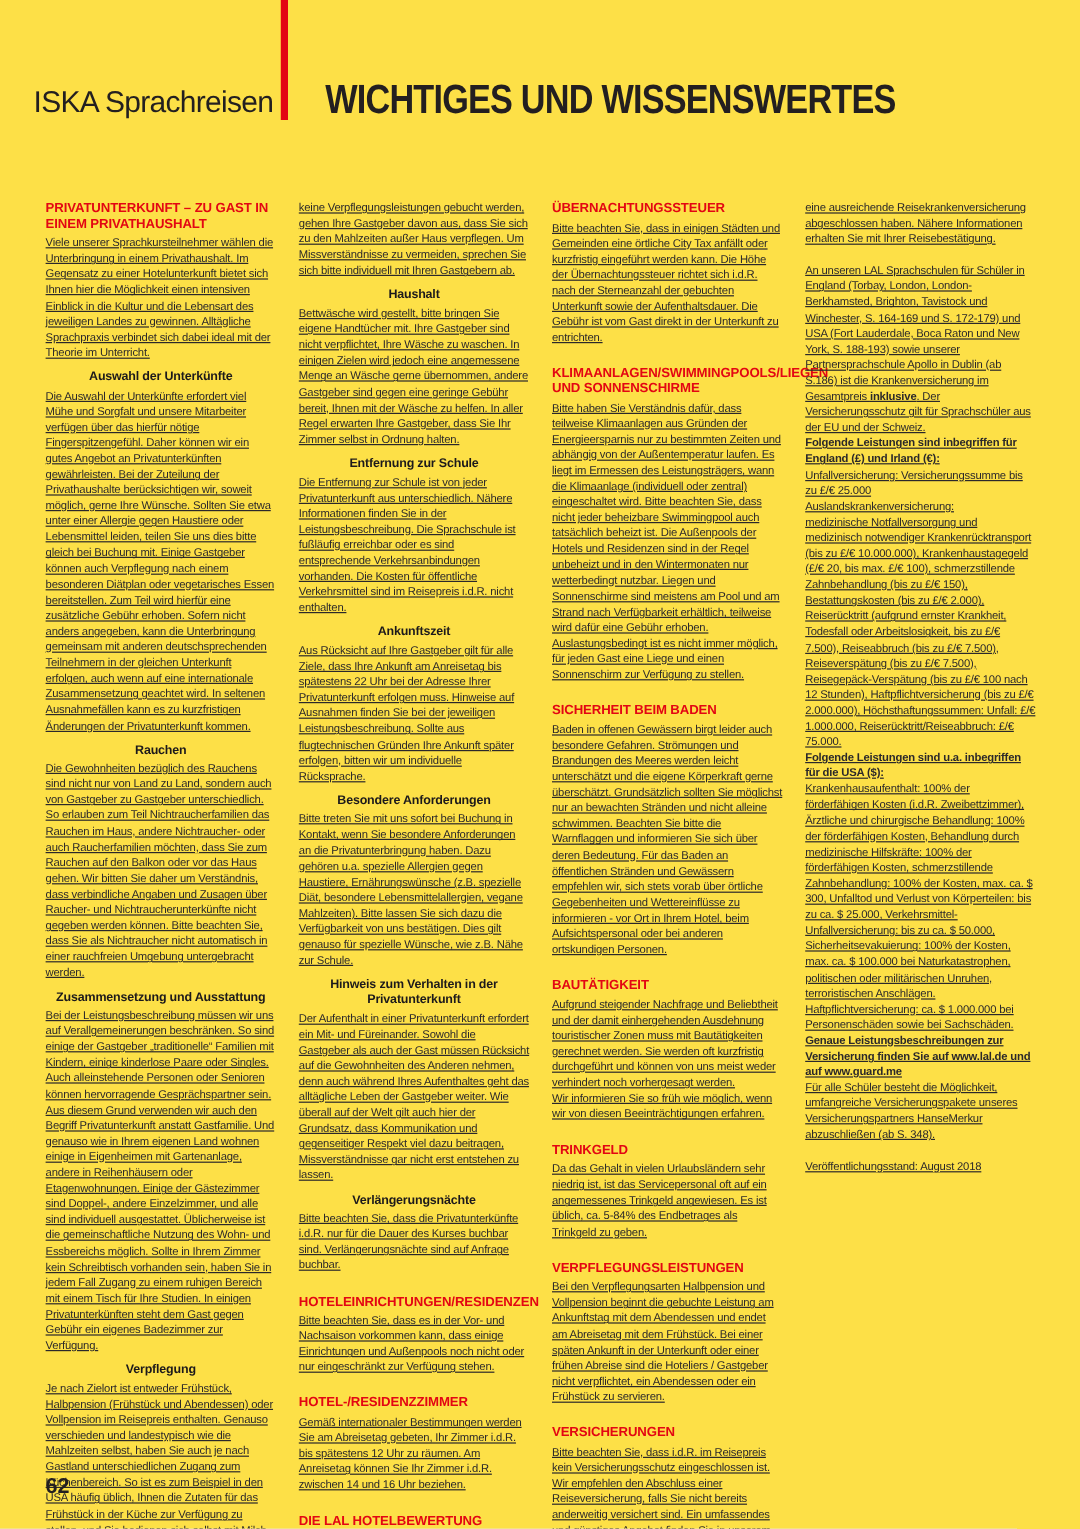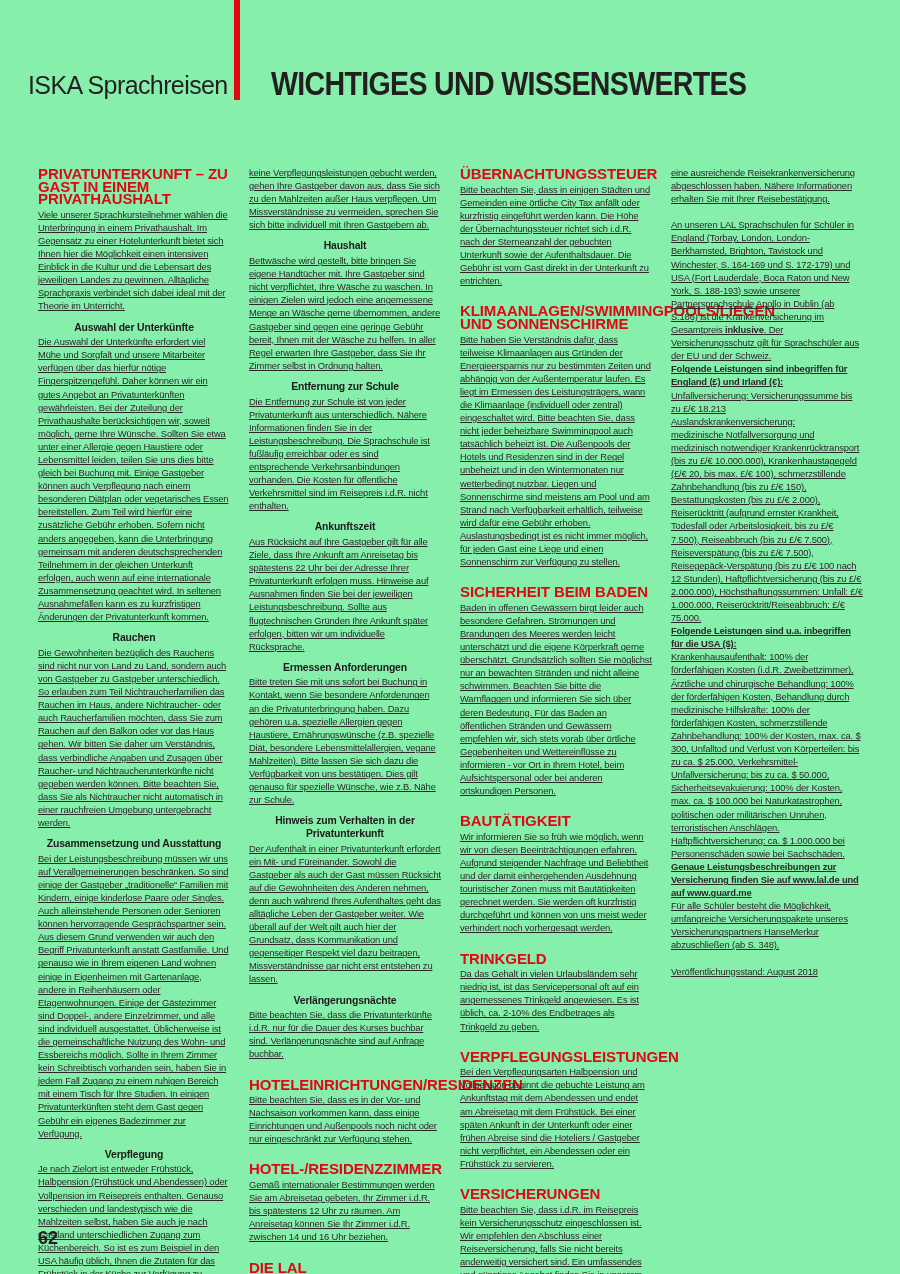--- a/index.html
+++ b/index.html
@@ -1,18 +1,18 @@
 <!DOCTYPE html>
 <html><head>
 <meta charset="utf-8">
 <style>
   html,body{margin:0;padding:0;background:#e8e8e6;}
   .page{
     position:relative;width:900px;height:1274px;margin:0 auto;
-    background:#86efac;overflow:hidden;
+    background:#fde047;overflow:hidden;
     font-family:"Liberation Sans","DejaVu Sans",sans-serif;
     color:#2a2628;
   }
   
   .brand{
     position:absolute;left:28px;top:71px;width:198px;text-align:right;
     font-size:25px;font-weight:400;color:#231f20;letter-spacing:-0.6px;
     white-space:nowrap;
   }
   .redbar{position:absolute;left:234px;top:0;width:6px;height:100px;}
@@ -26,21 +26,21 @@
   .columns{
     position:absolute;left:38px;top:166px;width:824px;
     display:flex;gap:19px;align-items:flex-start;
   }
   .col{
     width:192px;flex:0 0 192px;
     font-size:9.4px;line-height:13.1px;letter-spacing:-0.15px;
     color:#2b282a;text-align:left;
   }
   .col .h1{
-    color:var(--accent);font-weight:700;font-size:15px;line-height:12.6px;
+    color:var(--accent);font-weight:700;font-size:11px;line-height:12.6px;
     margin:18px 0 2px;letter-spacing:-0.1px;
   }
   .col .h1:first-child{margin-top:2px;}
   .col .h2{
     font-weight:700;font-size:10.4px;line-height:12.6px;color:#1c191b;
     margin:9px 0 1px;
     text-align:center;
   }
   .col .p,.col .pb{margin:0;text-decoration:underline;}
   .col .pb{font-weight:700;}
@@ -80,21 +80,21 @@
         <div class="p">Je nach Zielort ist entweder Frühstück, Halbpension (Frühstück und Abendessen) oder Vollpension im Reisepreis enthalten. Genauso verschieden und landestypisch wie die Mahlzeiten selbst, haben Sie auch je nach Gastland unterschiedlichen Zugang zum Küchenbereich. So ist es zum Beispiel in den USA häufig üblich, Ihnen die Zutaten für das Frühstück in der Küche zur Verfügung zu stellen, und Sie bedienen sich selbst mit Milch, Brot oder Kaffee. In vielen Ländern ist Leitungswasser als tägliches Getränk für die Gastgeber üblich. In anderen Ländern gilt es als unhöflich, wenn Sie sich außerhalb der gemeinsam eingenommenen Mahlzeiten in der Küche selbst bedienen. Sofern als Verpflegung nur Frühstück eingeschlossen ist oder</div>
       </div>
       <div class="col">
         <div class="p">keine Verpflegungsleistungen gebucht werden, gehen Ihre Gastgeber davon aus, dass Sie sich zu den Mahlzeiten außer Haus verpflegen. Um Missverständnisse zu vermeiden, sprechen Sie sich bitte individuell mit Ihren Gastgebern ab.</div>
         <div class="h2">Haushalt</div>
         <div class="p">Bettwäsche wird gestellt, bitte bringen Sie eigene Handtücher mit. Ihre Gastgeber sind nicht verpflichtet, Ihre Wäsche zu waschen. In einigen Zielen wird jedoch eine angemessene Menge an Wäsche gerne übernommen, andere Gastgeber sind gegen eine geringe Gebühr bereit, Ihnen mit der Wäsche zu helfen. In aller Regel erwarten Ihre Gastgeber, dass Sie Ihr Zimmer selbst in Ordnung halten.</div>
         <div class="h2">Entfernung zur Schule</div>
         <div class="p">Die Entfernung zur Schule ist von jeder Privatunterkunft aus unterschiedlich. Nähere Informationen finden Sie in der Leistungsbeschreibung. Die Sprachschule ist fußläufig erreichbar oder es sind entsprechende Verkehrsanbindungen vorhanden. Die Kosten für öffentliche Verkehrsmittel sind im Reisepreis i.d.R. nicht enthalten.</div>
         <div class="h2">Ankunftszeit</div>
         <div class="p">Aus Rücksicht auf Ihre Gastgeber gilt für alle Ziele, dass Ihre Ankunft am Anreisetag bis spätestens 22 Uhr bei der Adresse Ihrer Privatunterkunft erfolgen muss. Hinweise auf Ausnahmen finden Sie bei der jeweiligen Leistungsbeschreibung. Sollte aus flugtechnischen Gründen Ihre Ankunft später erfolgen, bitten wir um individuelle Rücksprache.</div>
-        <div class="h2">Ermessen Anforderungen</div>
+        <div class="h2">Besondere Anforderungen</div>
         <div class="p">Bitte treten Sie mit uns sofort bei Buchung in Kontakt, wenn Sie besondere Anforderungen an die Privatunterbringung haben. Dazu gehören u.a. spezielle Allergien gegen Haustiere, Ernährungswünsche (z.B. spezielle Diät, besondere Lebensmittelallergien, vegane Mahlzeiten). Bitte lassen Sie sich dazu die Verfügbarkeit von uns bestätigen. Dies gilt genauso für spezielle Wünsche, wie z.B. Nähe zur Schule.</div>
         <div class="h2">Hinweis zum Verhalten in der Privatunterkunft</div>
         <div class="p">Der Aufenthalt in einer Privatunterkunft erfordert ein Mit- und Füreinander. Sowohl die Gastgeber als auch der Gast müssen Rücksicht auf die Gewohnheiten des Anderen nehmen, denn auch während Ihres Aufenthaltes geht das alltägliche Leben der Gastgeber weiter. Wie überall auf der Welt gilt auch hier der Grundsatz, dass Kommunikation und gegenseitiger Respekt viel dazu beitragen, Missverständnisse gar nicht erst entstehen zu lassen.</div>
         <div class="h2">Verlängerungsnächte</div>
         <div class="p">Bitte beachten Sie, dass die Privatunterkünfte i.d.R. nur für die Dauer des Kurses buchbar sind. Verlängerungsnächte sind auf Anfrage buchbar.</div>
         <div class="h1">HOTELEINRICHTUNGEN/RESIDENZEN</div>
         <div class="p">Bitte beachten Sie, dass es in der Vor- und Nachsaison vorkommen kann, dass einige Einrichtungen und Außenpools noch nicht oder nur eingeschränkt zur Verfügung stehen.</div>
         <div class="h1">HOTEL-/RESIDENZZIMMER</div>
         <div class="p">Gemäß internationaler Bestimmungen werden Sie am Abreisetag gebeten, Ihr Zimmer i.d.R. bis spätestens 12 Uhr zu räumen. Am Anreisetag können Sie Ihr Zimmer i.d.R. zwischen 14 und 16 Uhr beziehen.</div>
         <div class="h1">DIE LAL HOTELBEWERTUNG</div>
@@ -106,36 +106,36 @@
         </div>
       </div>
       <div class="col">
         <div class="h1">ÜBERNACHTUNGSSTEUER</div>
         <div class="p">Bitte beachten Sie, dass in einigen Städten und Gemeinden eine örtliche City Tax anfällt oder kurzfristig eingeführt werden kann. Die Höhe der Übernachtungssteuer richtet sich i.d.R. nach der Sterneanzahl der gebuchten Unterkunft sowie der Aufenthaltsdauer. Die Gebühr ist vom Gast direkt in der Unterkunft zu entrichten.</div>
         <div class="h1">KLIMAANLAGEN/SWIMMINGPOOLS/LIEGEN UND SONNENSCHIRME</div>
         <div class="p">Bitte haben Sie Verständnis dafür, dass teilweise Klimaanlagen aus Gründen der Energieersparnis nur zu bestimmten Zeiten und abhängig von der Außentemperatur laufen. Es liegt im Ermessen des Leistungsträgers, wann die Klimaanlage (individuell oder zentral) eingeschaltet wird. Bitte beachten Sie, dass nicht jeder beheizbare Swimmingpool auch tatsächlich beheizt ist. Die Außenpools der Hotels und Residenzen sind in der Regel unbeheizt und in den Wintermonaten nur wetterbedingt nutzbar. Liegen und Sonnenschirme sind meistens am Pool und am Strand nach Verfügbarkeit erhältlich, teilweise wird dafür eine Gebühr erhoben. Auslastungsbedingt ist es nicht immer möglich, für jeden Gast eine Liege und einen Sonnenschirm zur Verfügung zu stellen.</div>
         <div class="h1">SICHERHEIT BEIM BADEN</div>
         <div class="p">Baden in offenen Gewässern birgt leider auch besondere Gefahren. Strömungen und Brandungen des Meeres werden leicht unterschätzt und die eigene Körperkraft gerne überschätzt. Grundsätzlich sollten Sie möglichst nur an bewachten Stränden und nicht alleine schwimmen. Beachten Sie bitte die Warnflaggen und informieren Sie sich über deren Bedeutung. Für das Baden an öffentlichen Stränden und Gewässern empfehlen wir, sich stets vorab über örtliche Gegebenheiten und Wettereinflüsse zu informieren - vor Ort in Ihrem Hotel, beim Aufsichtspersonal oder bei anderen ortskundigen Personen.</div>
         <div class="h1">BAUTÄTIGKEIT</div>
+        <div class="p">Aufgrund steigender Nachfrage und Beliebtheit und der damit einhergehenden Ausdehnung touristischer Zonen muss mit Bautätigkeiten gerechnet werden. Sie werden oft kurzfristig durchgeführt und können von uns meist weder verhindert noch vorhergesagt werden.</div>
         <div class="p">Wir informieren Sie so früh wie möglich, wenn wir von diesen Beeinträchtigungen erfahren.</div>
-        <div class="p">Aufgrund steigender Nachfrage und Beliebtheit und der damit einhergehenden Ausdehnung touristischer Zonen muss mit Bautätigkeiten gerechnet werden. Sie werden oft kurzfristig durchgeführt und können von uns meist weder verhindert noch vorhergesagt werden.</div>
         <div class="h1">TRINKGELD</div>
-        <div class="p">Da das Gehalt in vielen Urlaubsländern sehr niedrig ist, ist das Servicepersonal oft auf ein angemessenes Trinkgeld angewiesen. Es ist üblich, ca. 2-10% des Endbetrages als Trinkgeld zu geben.</div>
+        <div class="p">Da das Gehalt in vielen Urlaubsländern sehr niedrig ist, ist das Servicepersonal oft auf ein angemessenes Trinkgeld angewiesen. Es ist üblich, ca. 5-84% des Endbetrages als Trinkgeld zu geben.</div>
         <div class="h1">VERPFLEGUNGSLEISTUNGEN</div>
         <div class="p">Bei den Verpflegungsarten Halbpension und Vollpension beginnt die gebuchte Leistung am Ankunftstag mit dem Abendessen und endet am Abreisetag mit dem Frühstück. Bei einer späten Ankunft in der Unterkunft oder einer frühen Abreise sind die Hoteliers / Gastgeber nicht verpflichtet, ein Abendessen oder ein Frühstück zu servieren.</div>
         <div class="h1">VERSICHERUNGEN</div>
         <div class="p">Bitte beachten Sie, dass i.d.R. im Reisepreis kein Versicherungsschutz eingeschlossen ist.</div>
         <div class="p">Wir empfehlen den Abschluss einer Reiseversicherung, falls Sie nicht bereits anderweitig versichert sind. Ein umfassendes und günstiges Angebot finden Sie in unserem Katalog ab S. 226. Dort finden Sie auch die jeweiligen Fristen um Abschluss der Versicherungen.</div>
       </div>
       <div class="col">
         <div class="p">eine ausreichende Reisekrankenversicherung abgeschlossen haben. Nähere Informationen erhalten Sie mit Ihrer Reisebestätigung.</div>
         <div class="gap"></div>
         <div class="p"><span>An unseren LAL Sprachschulen für Schüler in England (Torbay, London, London-Berkhamsted, Brighton, Tavistock und Winchester, S. 164-169 und S. 172-179) und USA (Fort Lauderdale, Boca Raton und New York, S. 188-193) sowie unserer Partnersprachschule Apollo in Dublin (ab S.186) ist die Krankenversicherung im Gesamtpreis </span><span style="font-weight: 700;">inklusive</span><span>. Der Versicherungsschutz gilt für Sprachschüler aus der EU und der Schweiz.</span></div>
         <div class="pb">Folgende Leistungen sind inbegriffen für England (£) und Irland (€):</div>
-        <div class="p">Unfallversicherung: Versicherungssumme bis zu £/€ 18.213</div>
+        <div class="p">Unfallversicherung: Versicherungssumme bis zu £/€ 25.000</div>
         <div class="p">Auslandskrankenversicherung:</div>
         <div class="p">medizinische Notfallversorgung und medizinisch notwendiger Krankenrücktransport (bis zu £/€ 10.000.000), Krankenhaustagegeld (£/€ 20, bis max. £/€ 100), schmerzstillende Zahnbehandlung (bis zu £/€ 150), Bestattungskosten (bis zu £/€ 2.000), Reiserücktritt (aufgrund ernster Krankheit, Todesfall oder Arbeitslosigkeit, bis zu £/€ 7.500), Reiseabbruch (bis zu £/€ 7.500), Reiseverspätung (bis zu £/€ 7.500), Reisegepäck-Verspätung (bis zu £/€ 100 nach 12 Stunden), Haftpflichtversicherung (bis zu £/€ 2.000.000), Höchsthaftungssummen: Unfall: £/€ 1.000.000, Reiserücktritt/Reiseabbruch: £/€ 75.000.</div>
         <div class="pb">Folgende Leistungen sind u.a. inbegriffen für die USA ($):</div>
         <div class="p">Krankenhausaufenthalt: 100% der förderfähigen Kosten (i.d.R. Zweibettzimmer), Ärztliche und chirurgische Behandlung: 100% der förderfähigen Kosten, Behandlung durch medizinische Hilfskräfte: 100% der förderfähigen Kosten, schmerzstillende Zahnbehandlung: 100% der Kosten, max. ca. $ 300, Unfalltod und Verlust von Körperteilen: bis zu ca. $ 25.000, Verkehrsmittel-Unfallversicherung: bis zu ca. $ 50.000, Sicherheitsevakuierung: 100% der Kosten, max. ca. $ 100.000 bei Naturkatastrophen, politischen oder militärischen Unruhen, terroristischen Anschlägen. Haftpflichtversicherung: ca. $ 1.000.000 bei Personenschäden sowie bei Sachschäden.</div>
         <div class="pb">Genaue Leistungsbeschreibungen zur Versicherung finden Sie auf www.lal.de und auf www.guard.me</div>
         <div class="p">Für alle Schüler besteht die Möglichkeit, umfangreiche Versicherungspakete unseres Versicherungspartners HanseMerkur abzuschließen (ab S. 348).</div>
         <div class="gap"></div>
         <div class="p">Veröffentlichungsstand: August 2018</div>
       </div>
     </div>

